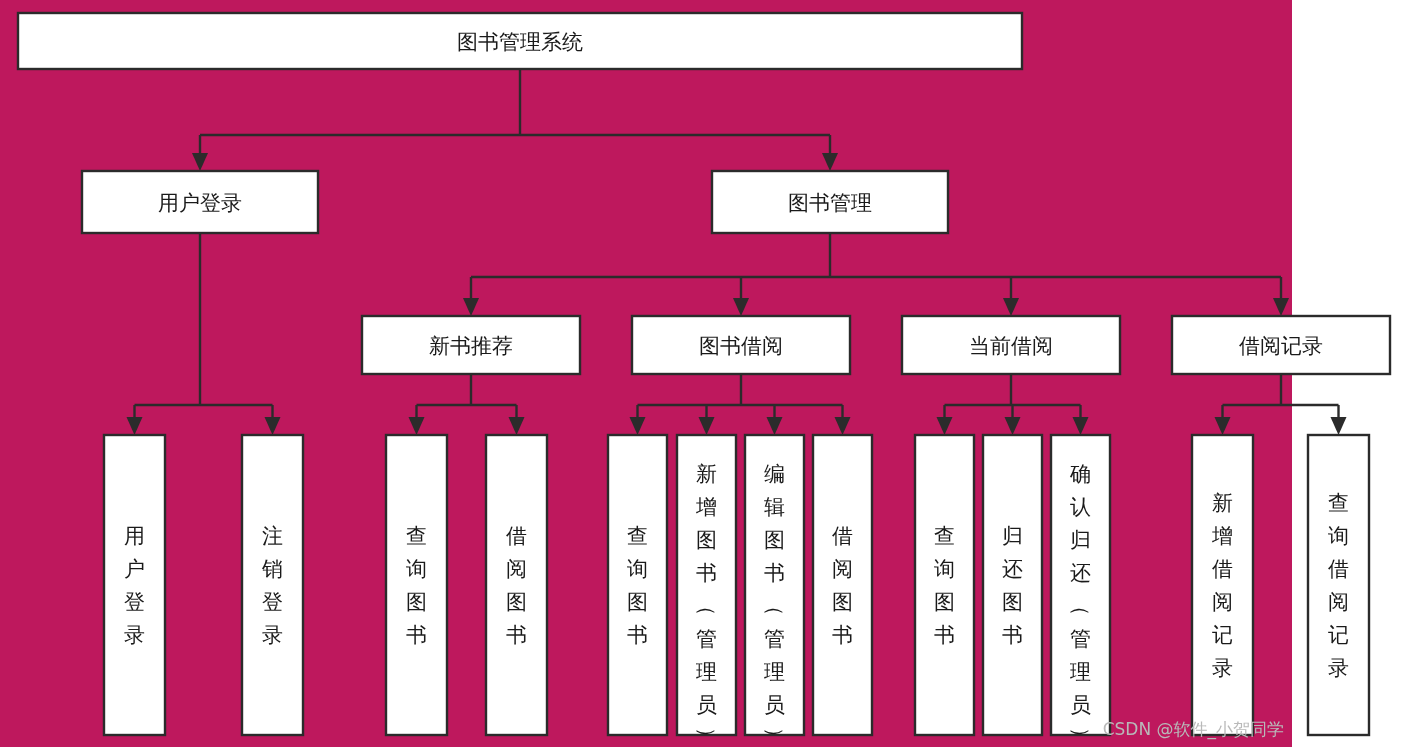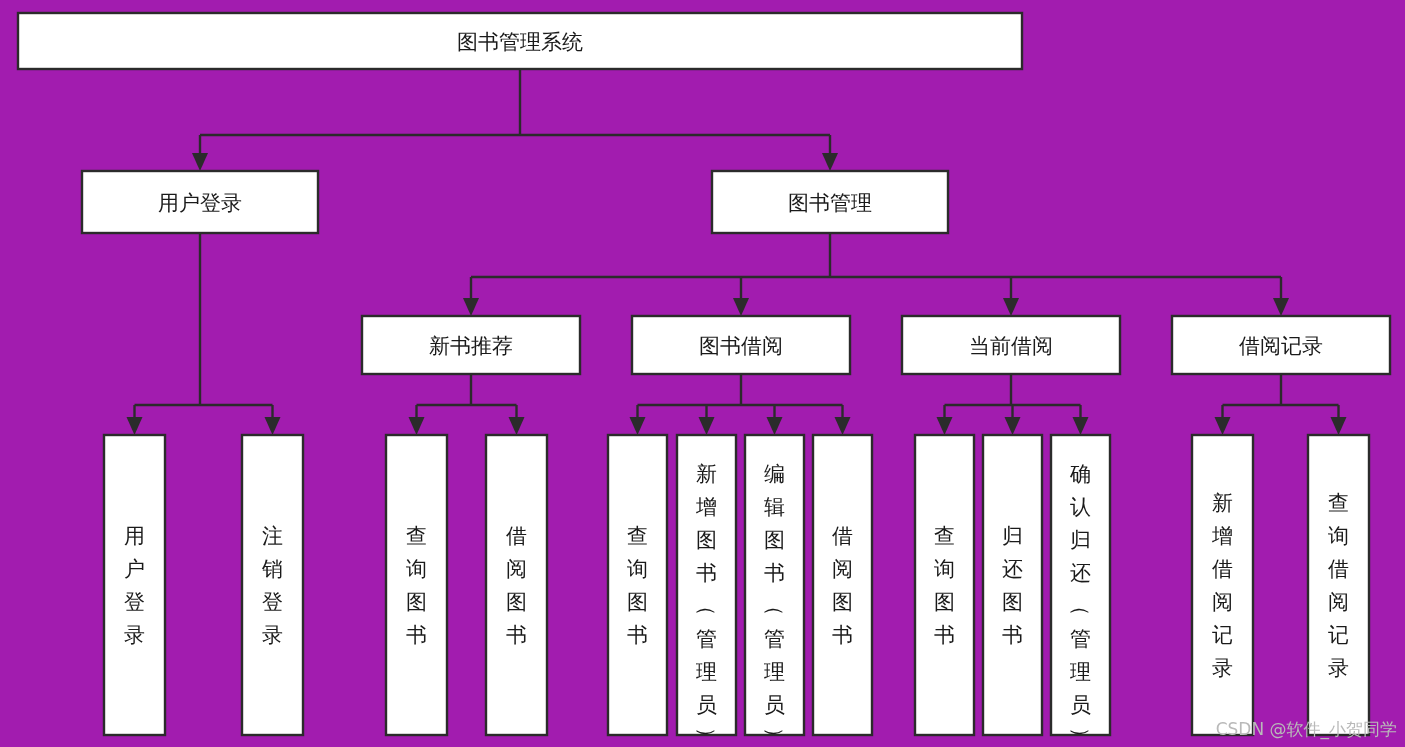--- a/index.html
+++ b/index.html
@@ -8,23 +8,23 @@
     background: #ffffff;
   }
   body {
     width: 1405px;
     height: 747px;
     font-family: "DejaVu Sans", "Liberation Sans", sans-serif;
     overflow: hidden;
   }
   #diagram-root {
     position: relative;
-    width: 1405px;
+    width: 1292px;
     height: 747px;
-    background: #a21caf;
+    background: #be185d;
   }
   svg#tree-svg {
     position: absolute;
     top: 0;
     left: 0;
     width: 1405px;
     height: 747px;
     display: block;
   }
   .node-box {

